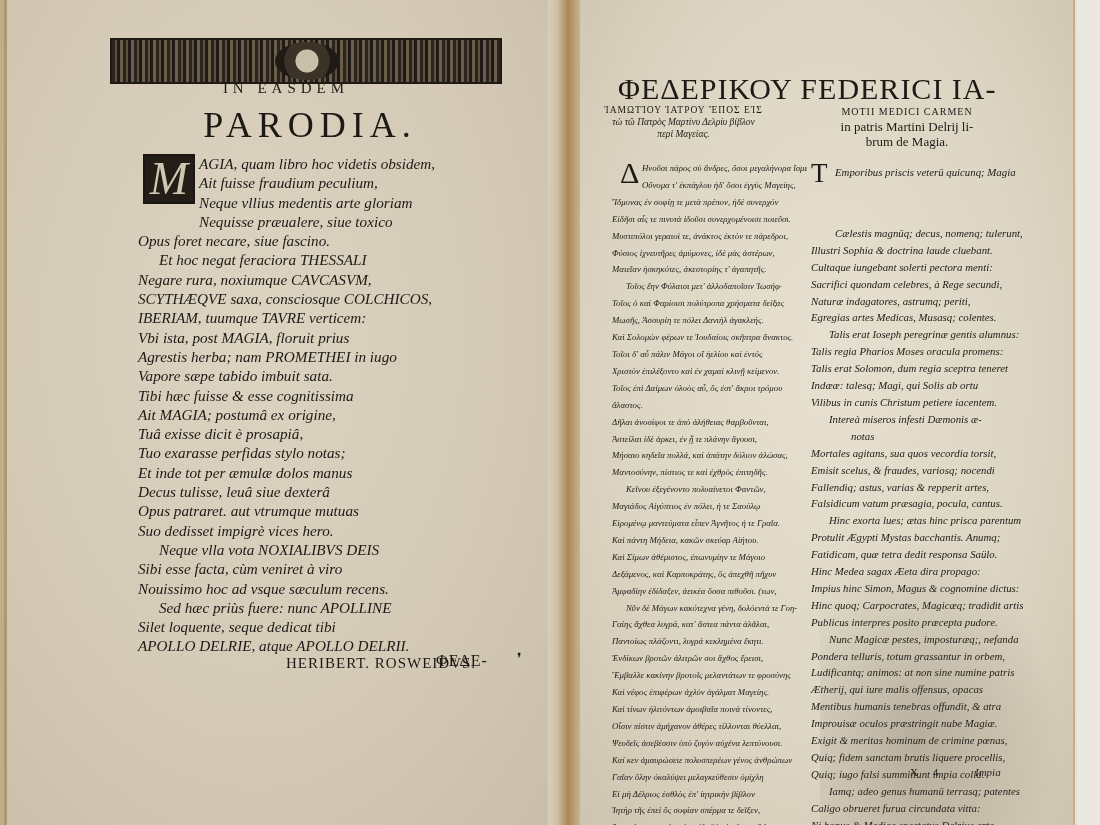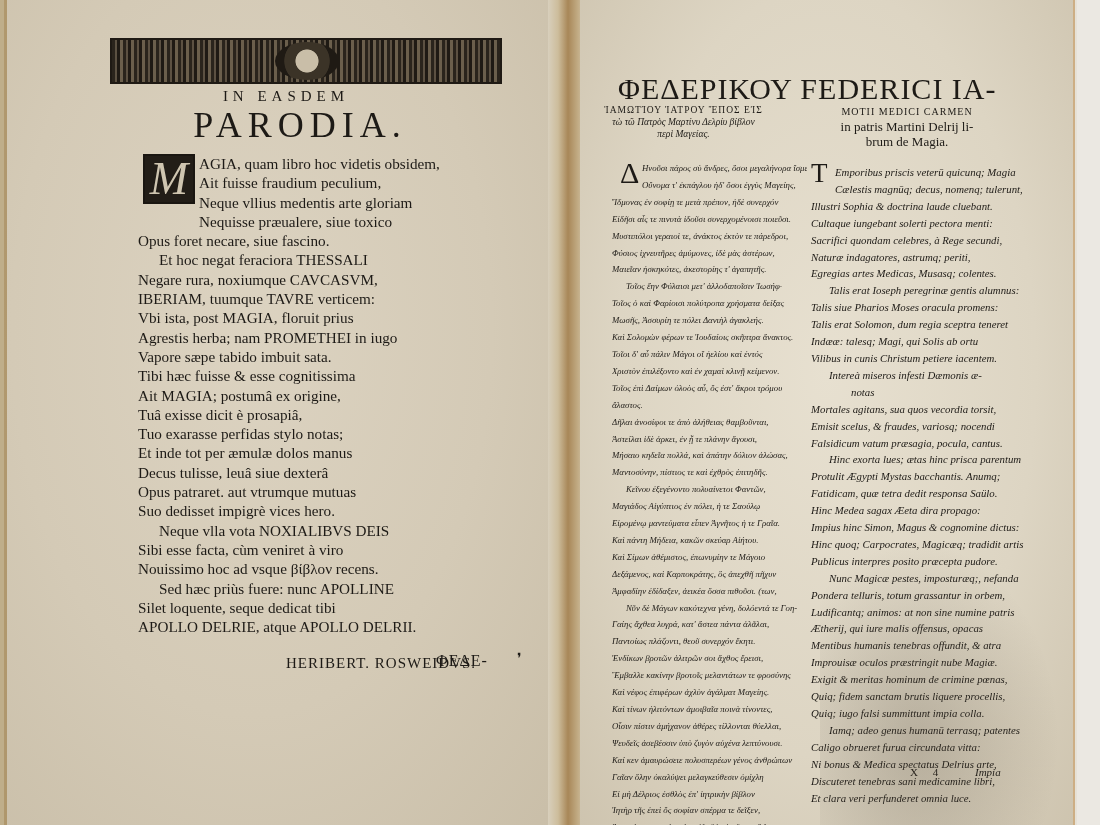--- a/index.html
+++ b/index.html
@@ -18,28 +18,28 @@
   #right-margin{position:absolute;left:1077px;top:0;width:23px;height:825px;background:#ebe8e2;}
 
   
   #ornament{position:absolute;left:110px;top:38px;width:392px;height:46px;
      background:
        repeating-linear-gradient(90deg,#2a241c 0 3px,#5c5142 3px 5px,#1f1a14 5px 8px,#6b5f4c 8px 11px),
        #2a241c;
      border:2px solid #1f1a14;box-sizing:border-box;}
   #ornament-face{position:absolute;left:163px;top:2px;width:64px;height:38px;border-radius:50%;
      background:radial-gradient(circle,#c9bea8 0 30%,#3b3327 32% 60%,#1f1a14 62%);}
-  #in-easdem{position:absolute;left:0;width:560px;top:88px;text-align:center;
+  #in-easdem{position:absolute;left:0;width:560px;top:80px;text-align:center;
      font-size:15px;letter-spacing:5px;padding-left:6px;}
-  #parodia{position:absolute;left:6px;width:560px;top:104px;text-align:center;
+  #parodia{position:absolute;left:16px;width:560px;top:104px;text-align:center;
      font-size:36px;letter-spacing:6px;padding-left:14px;}
   #dropcap{position:absolute;left:143px;top:154px;width:52px;height:50px;background:#221d17;
      border:2px solid #1a1611;box-sizing:border-box;color:#cfc5b0;font-size:46px;line-height:46px;
      text-align:center;font-style:italic;}
-  #left-lines{position:absolute;left:138px;top:154px;width:400px;font-size:15.2px;line-height:19.3px;}
+  #left-lines{position:absolute;left:138px;top:154px;width:400px;font-style:italic;font-size:15.2px;line-height:19.3px;}
   .l-line{white-space:nowrap;}
   .indent2{padding-left:21px;}
   .indent-cap{padding-left:61px;}
   #signature{position:absolute;left:286px;top:655px;font-size:15px;letter-spacing:1px;}
   #catchword-left{position:absolute;left:436px;top:652px;font-size:16px;letter-spacing:1px;}
   #mark-left{position:absolute;left:517px;top:650px;font-size:14px;}
 
   
   #greek-title{position:absolute;left:618px;top:72px;font-size:30px;letter-spacing:1px;white-space:nowrap;}
   #greek-sub{position:absolute;left:591px;top:104px;width:185px;font-size:9.5px;line-height:12px;text-align:center;font-style:italic;}
@@ -77,35 +77,36 @@
 <div id="parodia">PARODIA.</div>
 <div id="dropcap">M</div>
 <div id="left-lines">
     <div class="l-line indent-cap">AGIA, quam libro hoc videtis obsidem,</div>
     <div class="l-line indent-cap">Ait fuisse fraudium peculium,</div>
     <div class="l-line indent-cap">Neque vllius medentis arte gloriam</div>
     <div class="l-line indent-cap">Nequisse præualere, siue toxico</div>
     <div class="l-line">Opus foret necare, siue fascino.</div>
     <div class="l-line indent2">Et hoc negat feraciora THESSALI</div>
     <div class="l-line">Negare rura, noxiumque CAVCASVM,</div>
+    <div class="l-line">SCYTHÆQVE saxa, consciosque COLCHICOS,</div>
     <div class="l-line">IBERIAM, tuumque TAVRE verticem:</div>
     <div class="l-line">Vbi ista, post MAGIA, floruit prius</div>
     <div class="l-line">Agrestis herba; nam PROMETHEI in iugo</div>
     <div class="l-line">Vapore sæpe tabido imbuit sata.</div>
     <div class="l-line">Tibi hæc fuisse &amp; esse cognitissima</div>
     <div class="l-line">Ait MAGIA; postumâ ex origine,</div>
     <div class="l-line">Tuâ exisse dicit è prosapiâ,</div>
     <div class="l-line">Tuo exarasse perfidas stylo notas;</div>
     <div class="l-line">Et inde tot per æmulæ dolos manus</div>
     <div class="l-line">Decus tulisse, leuâ siue dexterâ</div>
     <div class="l-line">Opus patraret. aut vtrumque mutuas</div>
     <div class="l-line">Suo dedisset impigrè vices hero.</div>
     <div class="l-line indent2">Neque vlla vota NOXIALIBVS DEIS</div>
     <div class="l-line">Sibi esse facta, cùm veniret à viro</div>
-    <div class="l-line">Nouissimo hoc ad vsque βίβλον recens.</div>
+    <div class="l-line">Nouissimo hoc ad vsque sæculum recens.</div>
     <div class="l-line indent2">Sed hæc priùs fuere: nunc APOLLINE</div>
     <div class="l-line">Silet loquente, seque dedicat tibi</div>
     <div class="l-line">APOLLO DELRIE, atque APOLLO DELRII.</div>
   </div>
 <div id="signature">HERIBERT. ROSWEIDVS.</div>
 <div id="catchword-left">ΦΕΔΕ-</div>
 <div id="mark-left">❜</div>
 
 <div id="greek-title">ΦΕΔΕΡΙΚΟΥ FEDERICI IA-</div>
 <div id="greek-sub">
@@ -141,51 +142,52 @@
     <div class="g-line">Μαντοσύνην, πίστιος τε καὶ ἐχθρὸς ἐπιτηδῆς.</div>
     <div class="g-line" style="padding-left: 14px; font-style: italic;">Κεῖνου ἐξεγένοντο πολυαίνετοι Φαντῶν,</div>
     <div class="g-line">Μαγιάδος Αἰγύπτιος ἐν πόλει, ἡ τε Σαούλῳ</div>
     <div class="g-line">Εἰρομένῳ μαντεύματα εἶπεν Ἀγνῆτος ἡ τε Γραῖα.</div>
     <div class="g-line">Καὶ πάντη Μήδεια, κακῶν σκεύαρ Αἰήτου.</div>
     <div class="g-line">Καὶ Σίμων ἀθέμιστος, ἐπωνυμίην τε Μάγοιο</div>
     <div class="g-line">Δεξάμενος, καὶ Καρποκράτης, ὃς ἀπεχθῆ πῆχυν</div>
     <div class="g-line">Ἀμφαδίην ἐδίδαξεν, ἀεικέα ὅσσα πιθοῦσι. (των,</div>
     <div class="g-line" style="padding-left: 14px;">Νῦν δὲ Μάγων κακότεχνα γένη, δολόεντά τε Γοη-</div>
     <div class="g-line">Γαίης ἄχθεα λυγρά, κατ' ἄστεα πάντα ἀλᾶλαι,</div>
-    <div class="g-line">Παντοίως πλάζοντι, θεοῦ συνερχόν ἔκητι.</div>
+    <div class="g-line">Παντοίως πλάζοντι, λυγρά κεκλημένα ἔκητι.</div>
     <div class="g-line">Ἐνδίκων βροτῶν ἀλιτρῶν σοι ἄχθος ἔρεισι,</div>
     <div class="g-line">Ἔμβαλλε κακίνην βροτοῖς μελαντάτων τε φροσύνης</div>
     <div class="g-line">Καὶ νέφος ἐπιφέρων ἀχλὺν ἀγάλματ Μαγείης.</div>
     <div class="g-line">Καὶ τίνων ἠλιτόντων ἀμοιβαῖα ποινὰ τίνοντες,</div>
     <div class="g-line">Οἶσιν πίστιν ἀμήχανον ἀθέρες τίλλονται θύελλαι,</div>
     <div class="g-line">Ψευδεῖς ἀσεβέσσιν ὑπὸ ζυγὸν αὐχένα λεπτύνουσι.</div>
     <div class="g-line">Καί κεν ἀμαυρώσειε πολυσπερέων γένος ἀνθρώπων</div>
     <div class="g-line">Γαῖαν ὅλην ὀκαλύψει μελαγκεύθεσιν ὀμίχλη</div>
     <div class="g-line">Εἰ μὴ Δέλριος ἐσθλὸς ἐπ' ἰητρικὴν βίβλον</div>
     <div class="g-line">Ἰητὴρ τῆς ἐπεὶ ὅς σοφίαν σπέρμα τε δεῖξεν,</div>
     <div class="g-line">Ἀτρεκέως παντοίη φάνη ἀληθὴς ἀκτῖνος αἴγλης.</div>
   </div>
 <div id="latin-cap">T</div>
 <div id="latin-lines">
     <div class="r-line" style="padding-left: 24px;">Emporibus priscis veterū quicunq; Magia</div>
-    <div class="r-line" style="padding-left: 24px;">Cælestis magnūq; decus, nomenq; tulerunt,</div>
+    <div class="r-line" style="padding-left: 24px; margin-top: 44px;">Cælestis magnūq; decus, nomenq; tulerunt,</div>
     <div class="r-line">Illustri Sophia &amp; doctrina laude cluebant.</div>
     <div class="r-line">Cultaque iungebant solerti pectora menti:</div>
     <div class="r-line">Sacrifici quondam celebres, à Rege secundi,</div>
     <div class="r-line">Naturæ indagatores, astrumq; periti,</div>
     <div class="r-line">Egregias artes Medicas, Musasq; colentes.</div>
     <div class="r-line r-ind">Talis erat Ioseph peregrinæ gentis alumnus:</div>
-    <div class="r-line">Talis siue Pharios Moses oracula promens:</div>
+    <div class="r-line">Talis regia Pharios Moses oracula promens:</div>
     <div class="r-line">Talis erat Solomon, dum regia sceptra teneret</div>
     <div class="r-line">Indææ: talesq; Magi, qui Solis ab ortu</div>
     <div class="r-line">Vilibus in cunis Christum petiere iacentem.</div>
     <div class="r-line r-ind">Intereà miseros infesti Dæmonis æ-</div>
     <div class="r-line r-ind2">notas</div>
     <div class="r-line">Mortales agitans, sua quos vecordia torsit,</div>
     <div class="r-line">Emisit scelus, &amp; fraudes, variosq; nocendi</div>
+    <div class="r-line">Fallendiq; astus, varias &amp; repperit artes,</div>
     <div class="r-line">Falsidicum vatum præsagia, pocula, cantus.</div>
     <div class="r-line r-ind">Hinc exorta lues; ætas hinc prisca parentum</div>
     <div class="r-line">Protulit Ægypti Mystas bacchantis. Anumq;</div>
     <div class="r-line">Fatidicam, quæ tetra dedit responsa Saülo.</div>
     <div class="r-line">Hinc Medea sagax Æeta dira propago:</div>
     <div class="r-line">Impius hinc Simon, Magus &amp; cognomine dictus:</div>
     <div class="r-line">Hinc quoq; Carpocrates, Magicæq; tradidit artis</div>
     <div class="r-line">Publicus interpres posito præcepta pudore.</div>
     <div class="r-line r-ind">Nunc Magicæ pestes, imposturæq;, nefanda</div>
     <div class="r-line">Pondera telluris, totum grassantur in orbem,</div>

